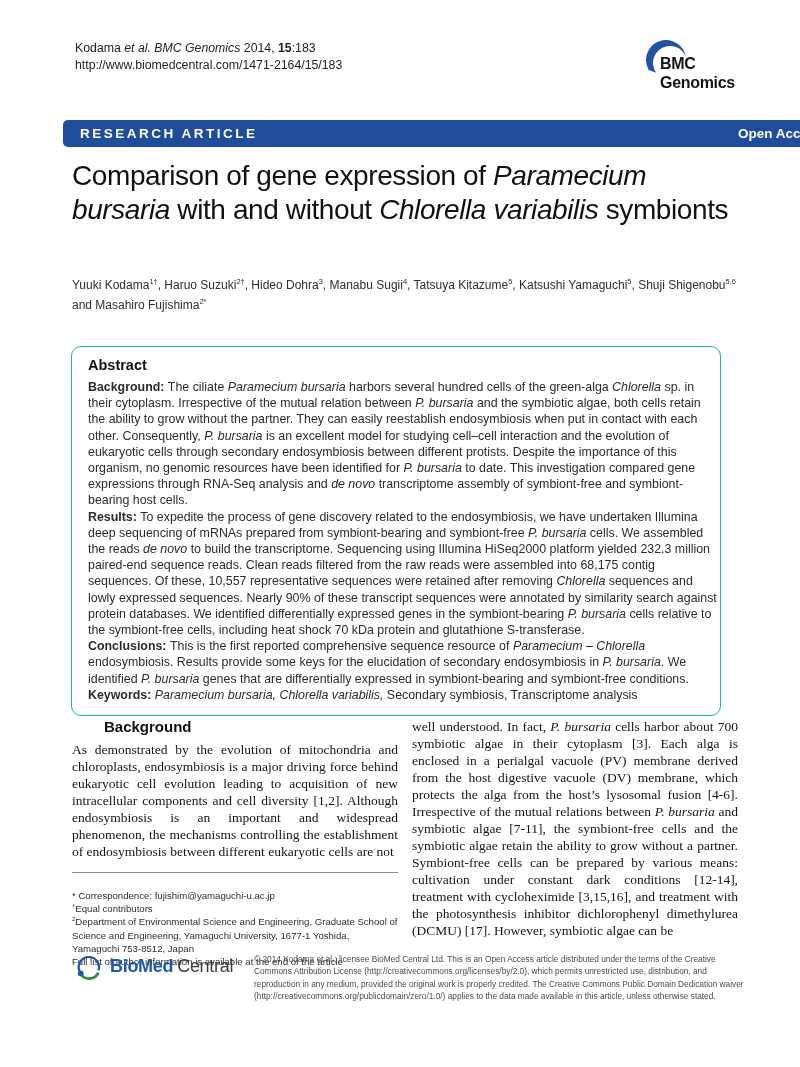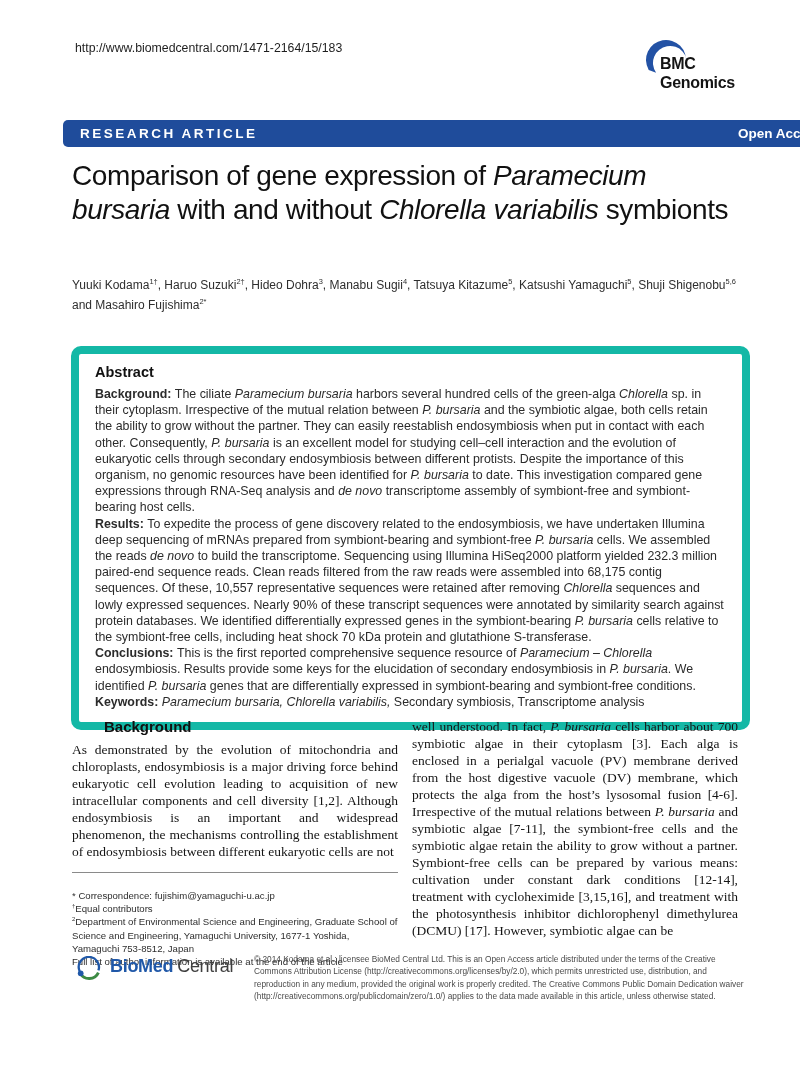--- a/index.html
+++ b/index.html
@@ -22,22 +22,22 @@
           color:#fff;font-weight:bold;}
   .banner .left{padding-left:17px;font-size:13.5px;letter-spacing:2.5px;}
   .banner .right{padding-right:24px;font-size:13.5px;}
 
   
   .title{position:absolute;left:72px;top:159px;width:672px;font-size:28px;line-height:34px;
          color:#111;letter-spacing:-0.4px;font-weight:normal;}
   .authors{position:absolute;left:72px;top:275px;width:666px;font-size:12px;line-height:20px;color:#2e2e2e;}
 
   
-  .abstract{position:absolute;left:71px;top:346px;width:631px;border:8px solid #14b8a6;
-            border-radius:10px;padding:10px 16px 12px 16px;}
+  .abstract{position:absolute;left:71px;top:346px;width:631px;border:1px solid #14b8a6;
+            border-radius:10px;padding:10px 1px 12px 16px;}
   .abstract h2{margin:0 0 6px 0;font-size:14.5px;color:#111;}
   .abstract p{margin:0 0 0 0;font-size:12.4px;line-height:16.2px;color:#2b2b2b;}
 
   
   .columns{position:absolute;left:72px;top:718px;width:666px;display:flex;gap:14px;}
   .col{width:326px;}
   .col h3{margin:0 0 6px 0;font-size:15px;color:#111;font-family:"Liberation Sans",sans-serif;padding-left:32px;}
   .serif{font-family:"Liberation Serif",serif;font-size:13.5px;line-height:17px;
          text-align:justify;color:#141414;margin:0;}
   .footnotes{margin-top:12px;border-top:1px solid #8a8a8a;padding-top:16px;
@@ -51,20 +51,21 @@
   .footer-logo .central{font-size:18px;color:#3f3f3f;margin-left:4px;letter-spacing:-0.3px;}
   .copyright{position:absolute;left:254px;top:953px;width:499px;font-size:8.3px;
              line-height:12.3px;color:#4a4a4a;}
 </style>
 </head>
 <body>
 
 <div class="page">
 
   <div class="hdr">
+    <div><span>Kodama </span><span class="it">et al. BMC Genomics</span><span> 2014, </span><span class="bd">15</span><span>:183</span></div>
     <div>http://www.biomedcentral.com/1471-2164/15/183</div>
   </div>
 
   <div class="bmc-logo">
     <svg class="bmc-arc" width="52" height="50" viewBox="0 0 52 50">
       <path d="M4.7,34 A20,20 0 1 1 41.7,27.5 L42.4,31.4 A17,17 0 1 0 12.1,36.75 Z" fill="#2352a5"></path>
     </svg>
     <div class="bmc-logo-text">
       <div>BMC</div>
       <div>Genomics</div>

